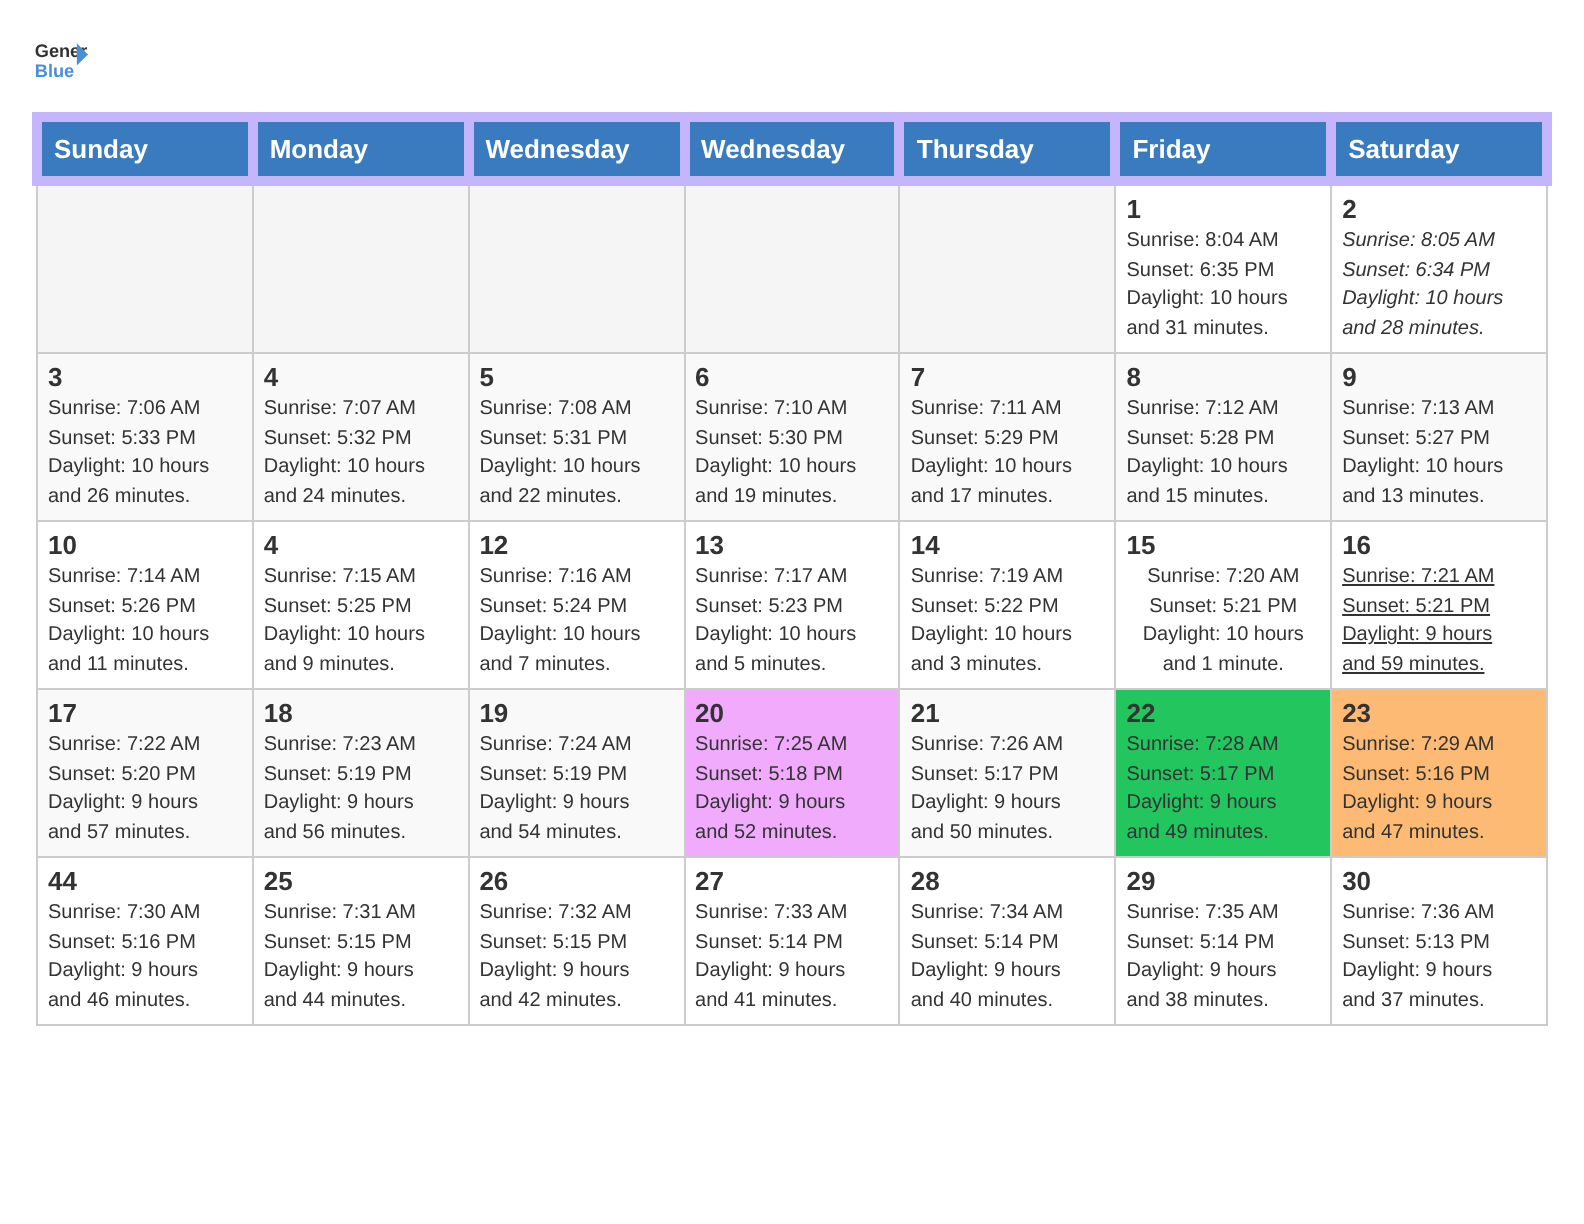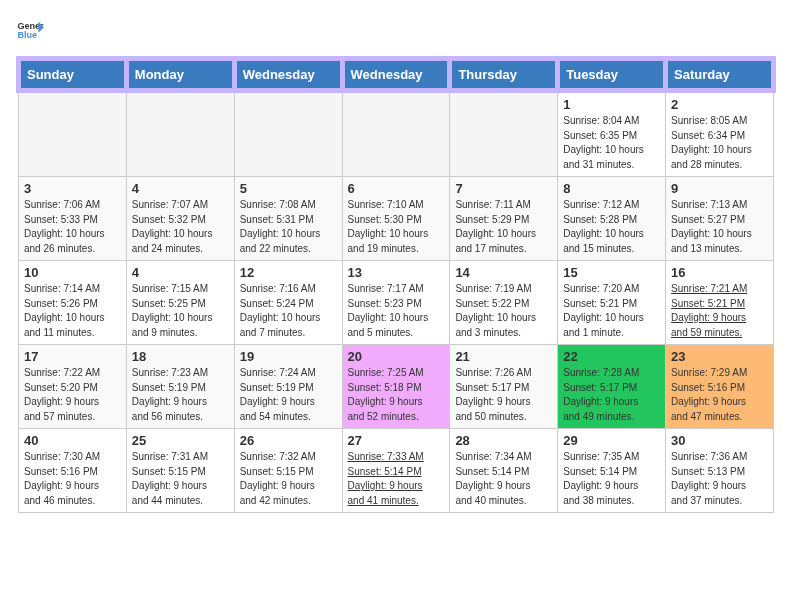--- a/index.html
+++ b/index.html
@@ -103,41 +103,41 @@
 </div>
 
 <table>
   <thead>
     <tr>
     <th>Sunday</th>
         <th>Monday</th>
         <th>Wednesday</th>
         <th>Wednesday</th>
         <th>Thursday</th>
-        <th>Tuesday</th>
+        <th>Friday</th>
         <th>Saturday</th>
       </tr>
   </thead>
   <tbody id="calendar-body">
   <tr>
         <td class="empty"></td>
         <td class="empty"></td>
         <td class="empty"></td>
         <td class="empty"></td>
         <td class="empty"></td>
         <td>
           <span class="day-num">1</span>
           <div class="day-info" style="white-space: pre-line;">Sunrise: 8:04 AM
 Sunset: 6:35 PM
 Daylight: 10 hours
 and 31 minutes.</div>
         </td>
         <td>
           <span class="day-num">2</span>
-          <div class="day-info" style="white-space: pre-line;">Sunrise: 8:05 AM
+          <div class="day-info" style="white-space: pre-line; font-style: italic;">Sunrise: 8:05 AM
 Sunset: 6:34 PM
 Daylight: 10 hours
 and 28 minutes.</div>
         </td>
       </tr>
       <tr>
         <td style="background: rgb(249, 249, 249);">
           <span class="day-num">3</span>
           <div class="day-info" style="white-space: pre-line;">Sunrise: 7:06 AM
 Sunset: 5:33 PM
@@ -218,21 +218,21 @@
         </td>
         <td>
           <span class="day-num">14</span>
           <div class="day-info" style="white-space: pre-line;">Sunrise: 7:19 AM
 Sunset: 5:22 PM
 Daylight: 10 hours
 and 3 minutes.</div>
         </td>
         <td>
           <span class="day-num">15</span>
-          <div class="day-info" style="white-space: pre-line;">Sunrise: 7:20 AM
+          <div class="day-info" style="white-space: pre-line; text-align: center;">Sunrise: 7:20 AM
 Sunset: 5:21 PM
 Daylight: 10 hours
 and 1 minute.</div>
         </td>
         <td>
           <span class="day-num">16</span>
           <div class="day-info" style="white-space: pre-line; text-decoration: underline;">Sunrise: 7:21 AM
 Sunset: 5:21 PM
 Daylight: 9 hours
 and 59 minutes.</div>
@@ -284,21 +284,21 @@
         <td style="background: #fdba74;">
           <span class="day-num">23</span>
           <div class="day-info" style="white-space: pre-line;">Sunrise: 7:29 AM
 Sunset: 5:16 PM
 Daylight: 9 hours
 and 47 minutes.</div>
         </td>
       </tr>
       <tr>
         <td>
-          <span class="day-num">40</span>
+          <span class="day-num">44</span>
           <div class="day-info" style="white-space: pre-line;">Sunrise: 7:30 AM
 Sunset: 5:16 PM
 Daylight: 9 hours
 and 46 minutes.</div>
         </td>
         <td>
           <span class="day-num">25</span>
           <div class="day-info" style="white-space: pre-line;">Sunrise: 7:31 AM
 Sunset: 5:15 PM
 Daylight: 9 hours
@@ -306,21 +306,21 @@
         </td>
         <td>
           <span class="day-num">26</span>
           <div class="day-info" style="white-space: pre-line;">Sunrise: 7:32 AM
 Sunset: 5:15 PM
 Daylight: 9 hours
 and 42 minutes.</div>
         </td>
         <td>
           <span class="day-num">27</span>
-          <div class="day-info" style="white-space: pre-line; text-decoration: underline;">Sunrise: 7:33 AM
+          <div class="day-info" style="white-space: pre-line;">Sunrise: 7:33 AM
 Sunset: 5:14 PM
 Daylight: 9 hours
 and 41 minutes.</div>
         </td>
         <td>
           <span class="day-num">28</span>
           <div class="day-info" style="white-space: pre-line;">Sunrise: 7:34 AM
 Sunset: 5:14 PM
 Daylight: 9 hours
 and 40 minutes.</div>

